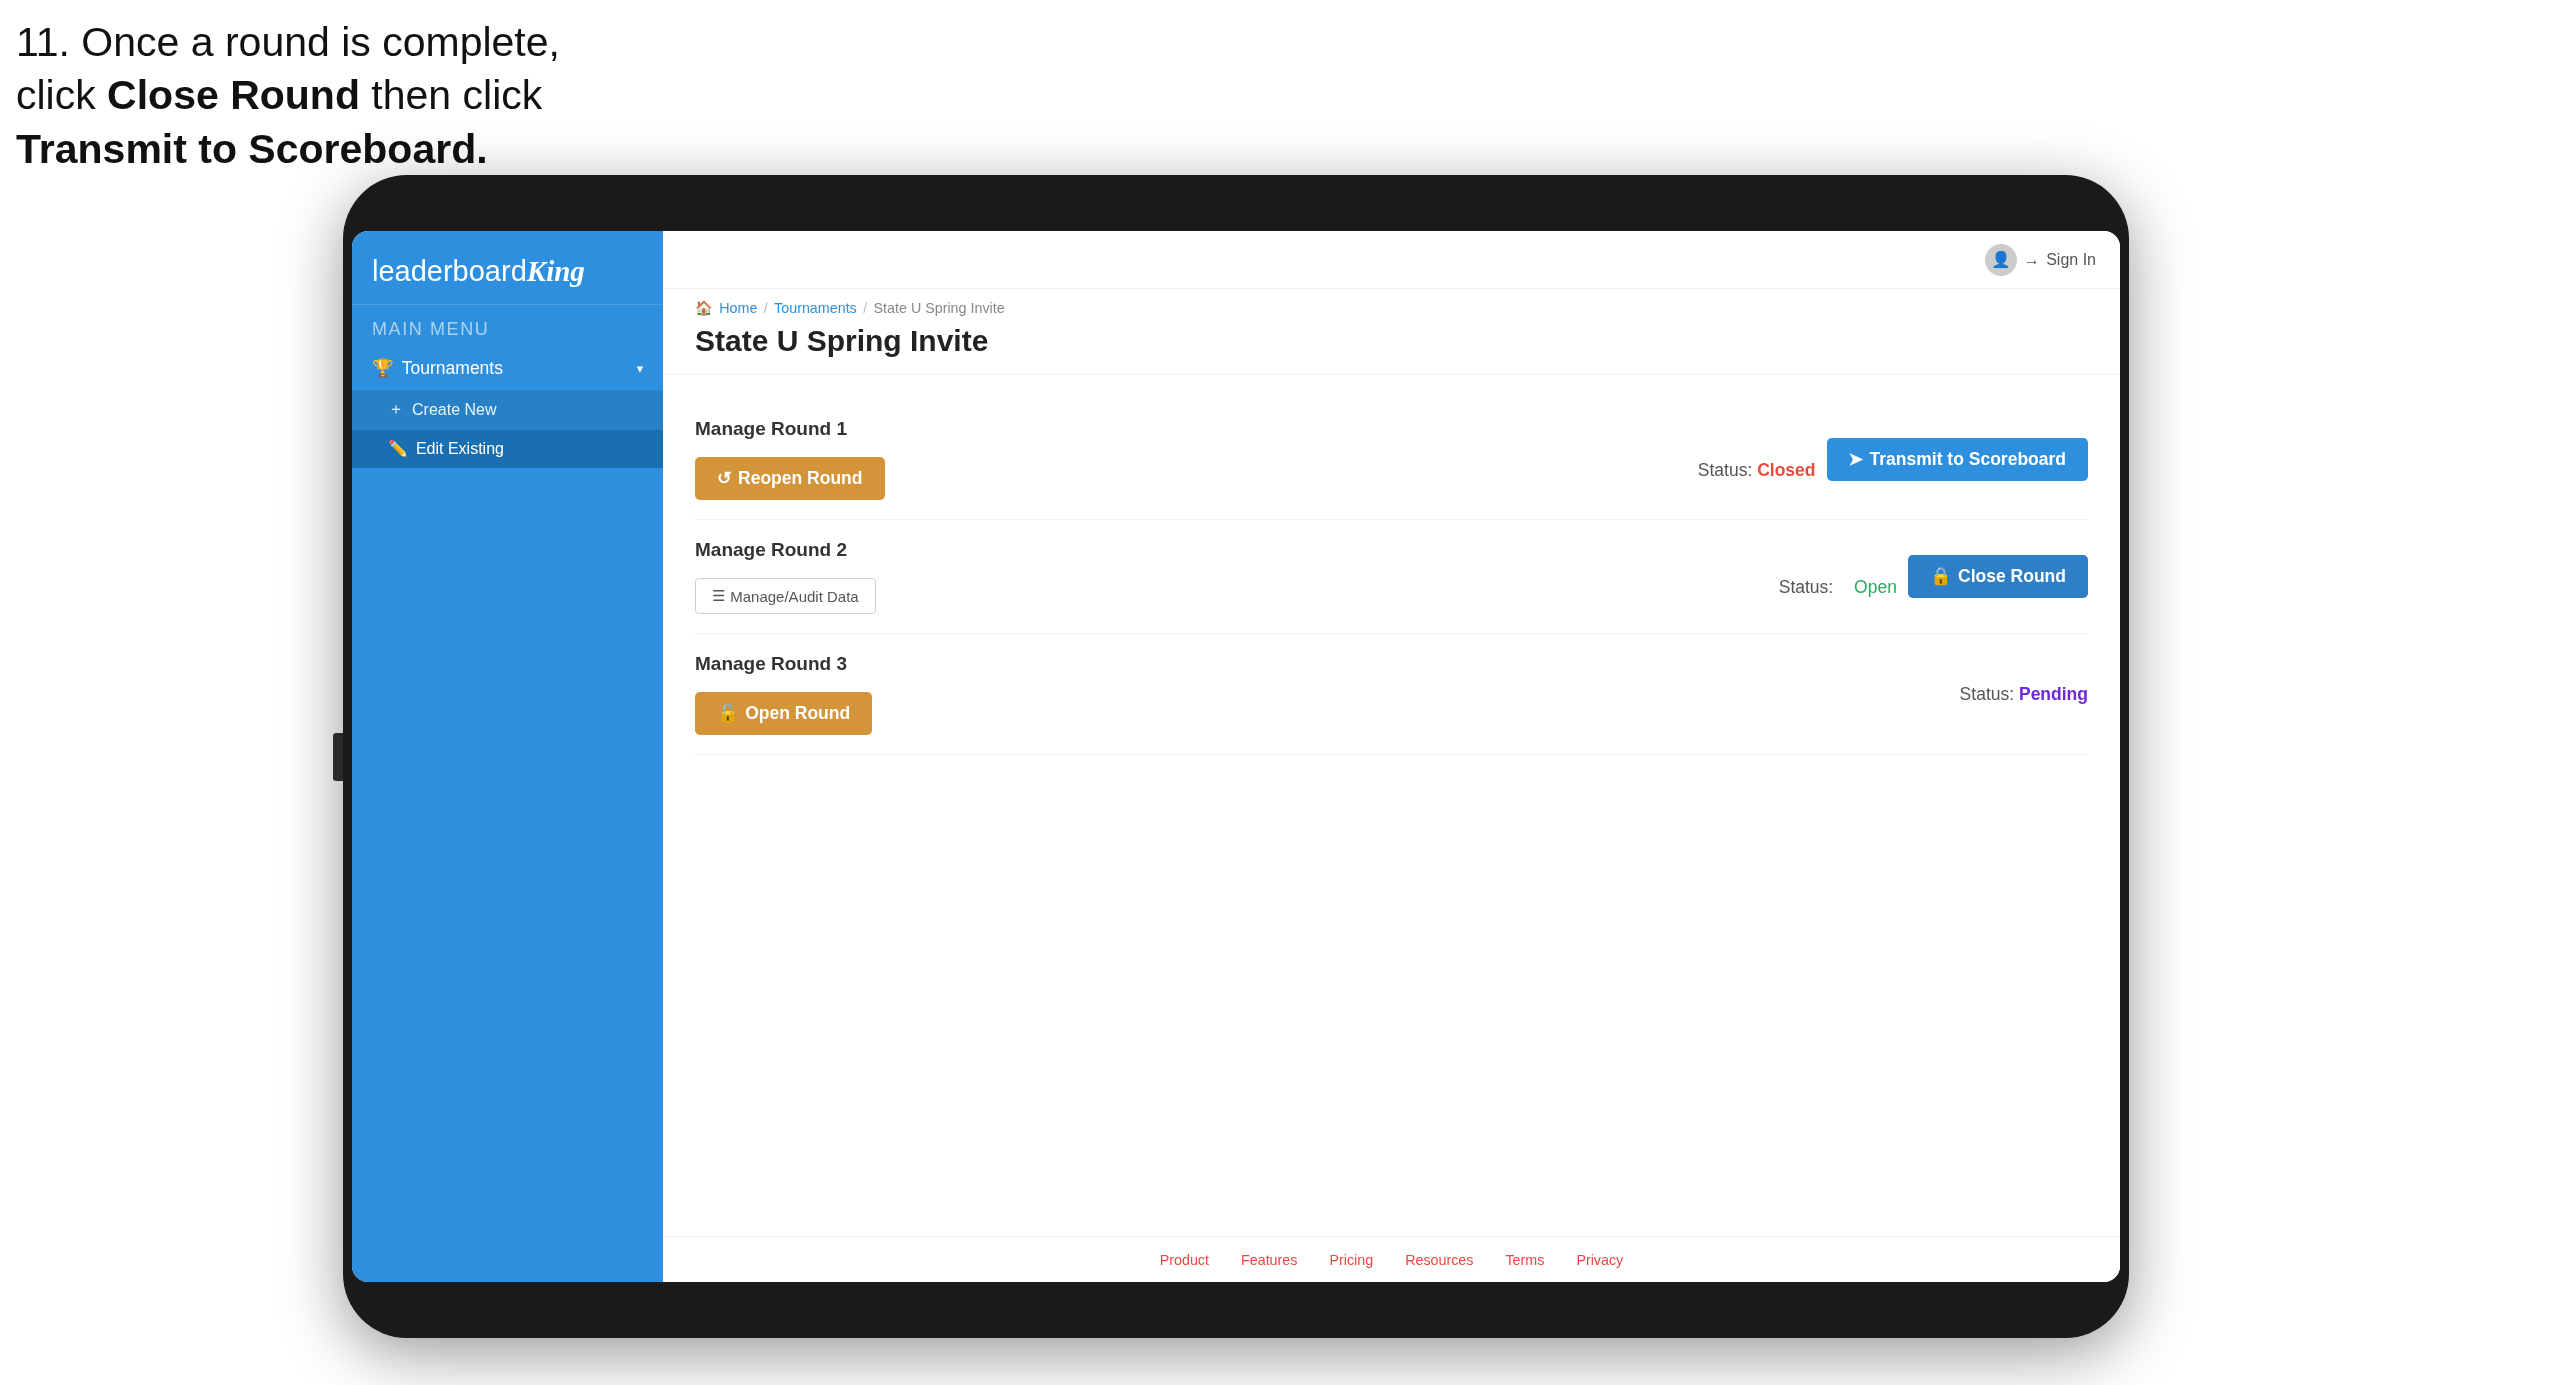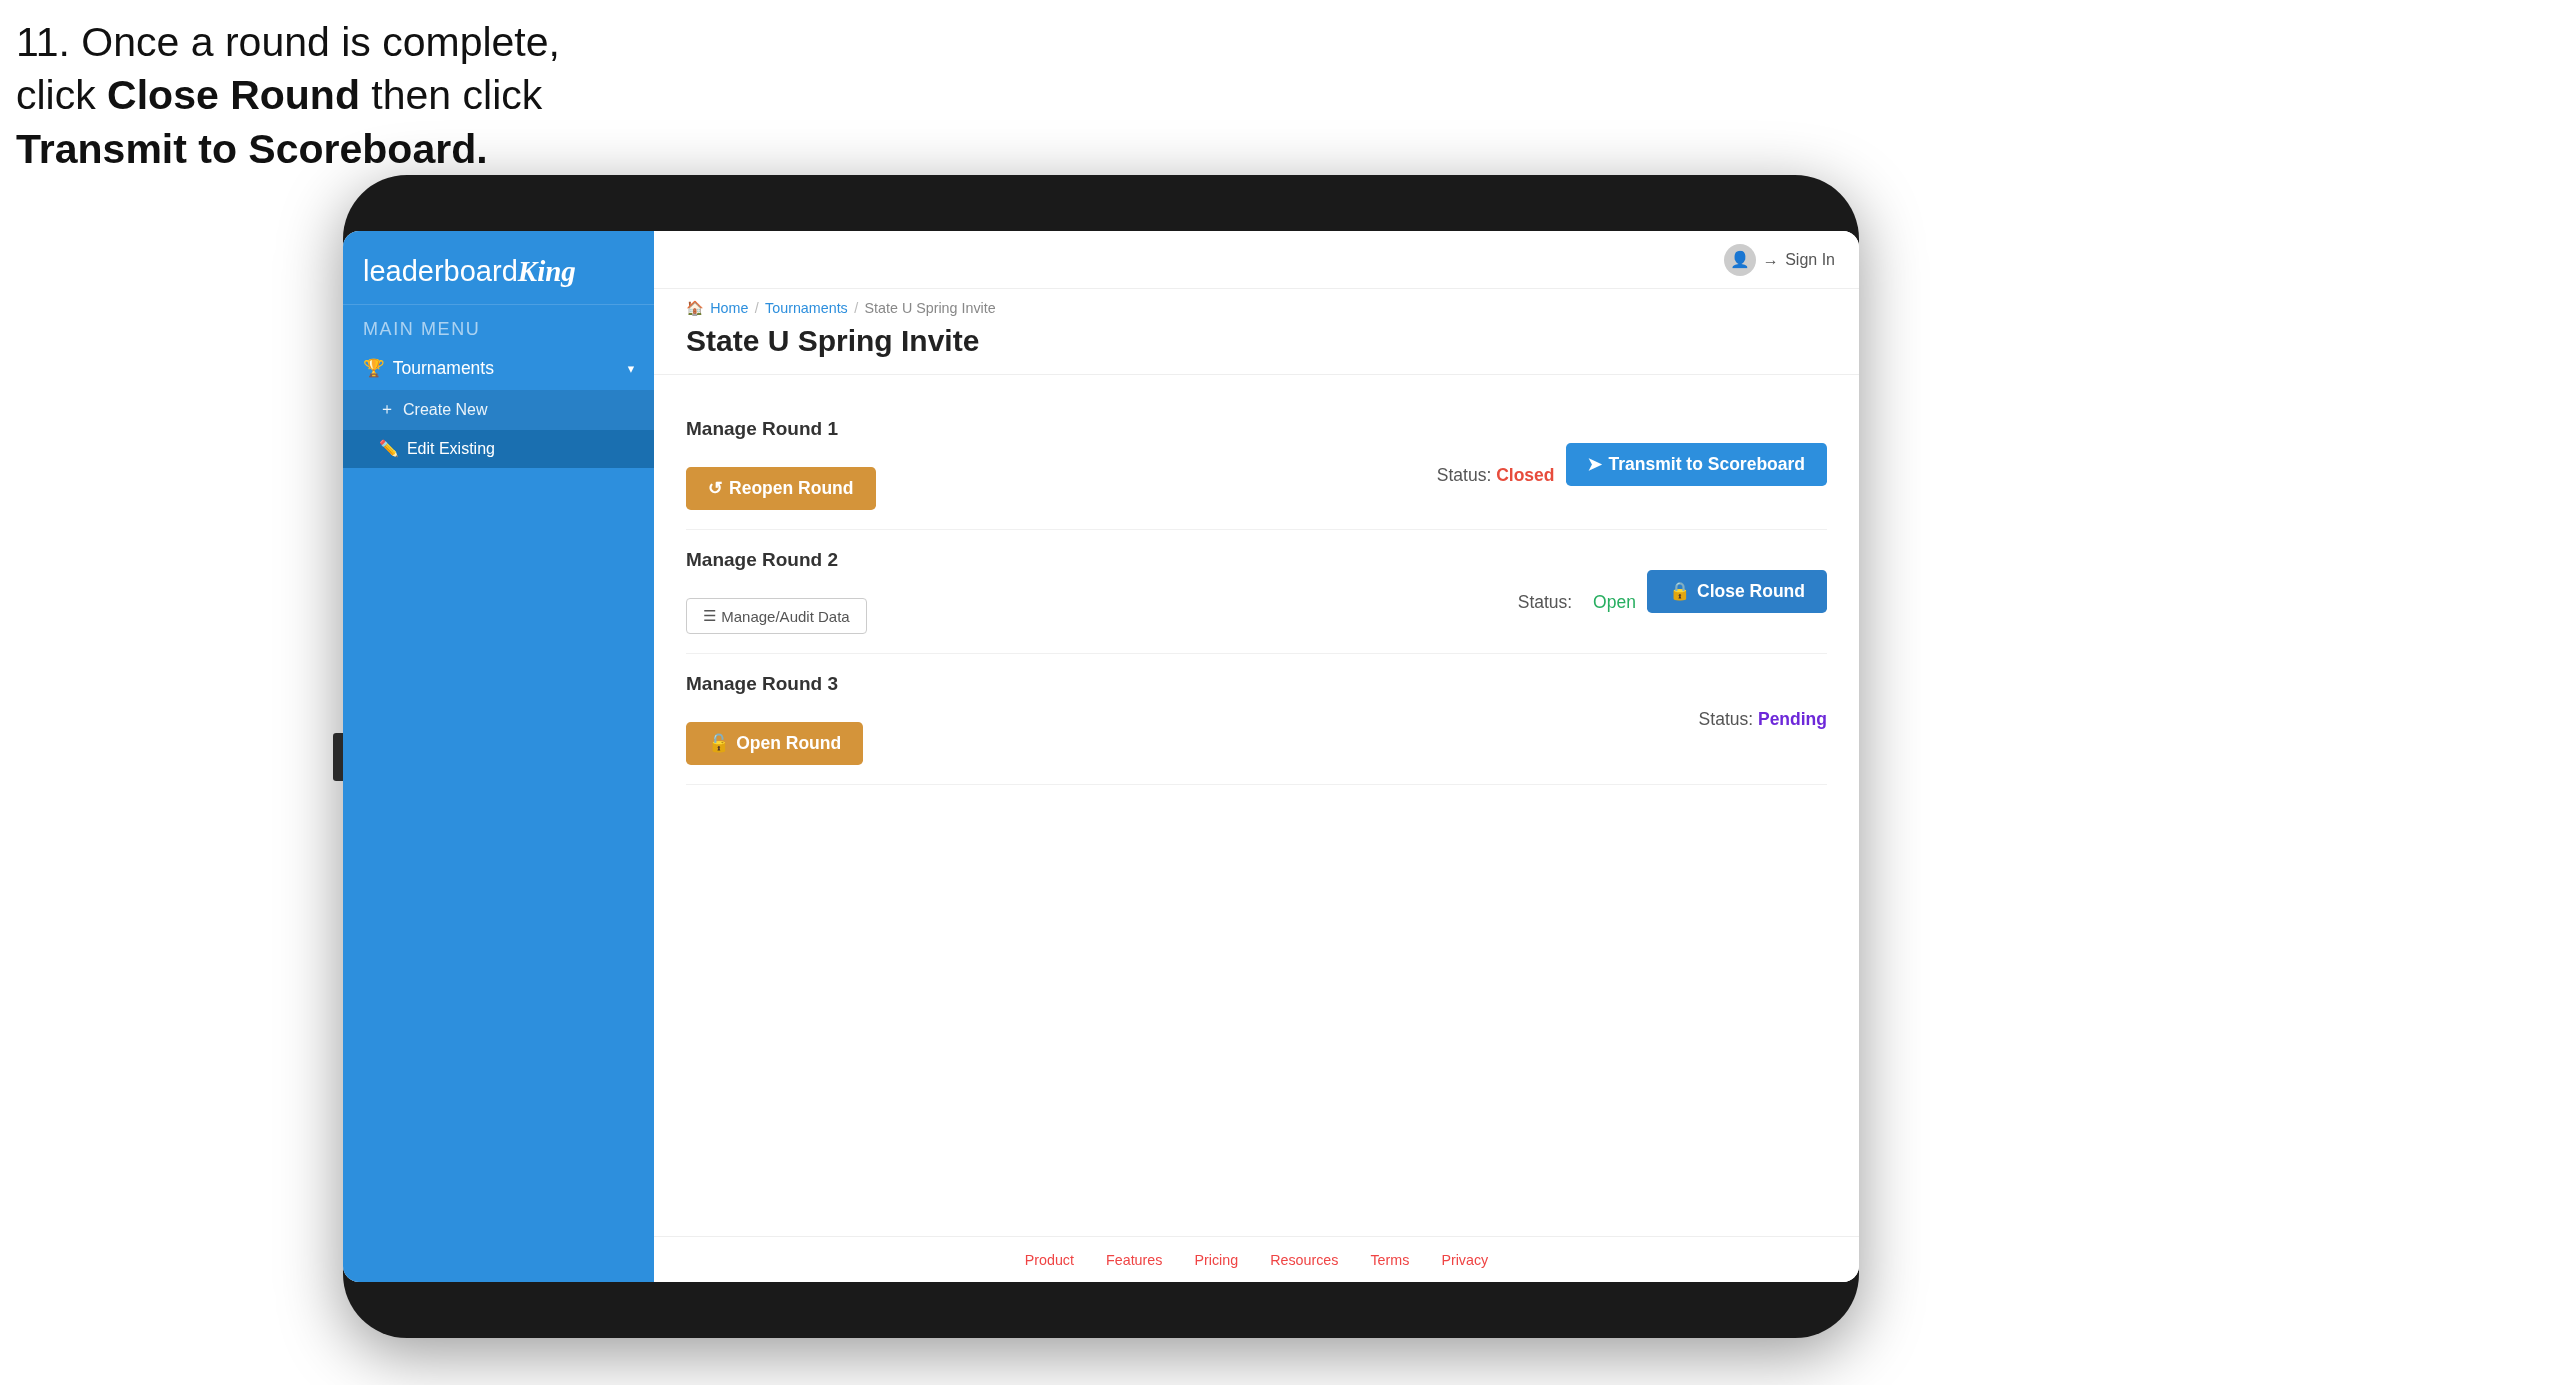--- a/index.html
+++ b/index.html
@@ -24,21 +24,21 @@
     }
     .instruction strong {
       font-weight: 800;
     }
 
     
     .tablet-outer {
       position: absolute;
       top: 175px;
       left: 343px;
-      width: 1516px;
+      width: 1786px;
       height: 1163px;
       background: #1a1a1a;
       border-radius: 64px;
       box-shadow: 0 16px 64px rgba(0,0,0,0.4);
       display: flex;
       align-items: center;
       justify-content: center;
     }
 
     
@@ -219,21 +219,21 @@
       display: flex;
       align-items: center;
       justify-content: space-between;
       padding: 19px 0;
       border-bottom: 0.8px solid #f0f0f0;
     }
 
     .round-left {
       display: flex;
       flex-direction: column;
-      gap: 27px;
+      gap: 17px;
     }
 
     .round-title {
       font-size: 19px;
       font-weight: 600;
       color: #333;
     }
 
     .round-right {
       display: flex;

